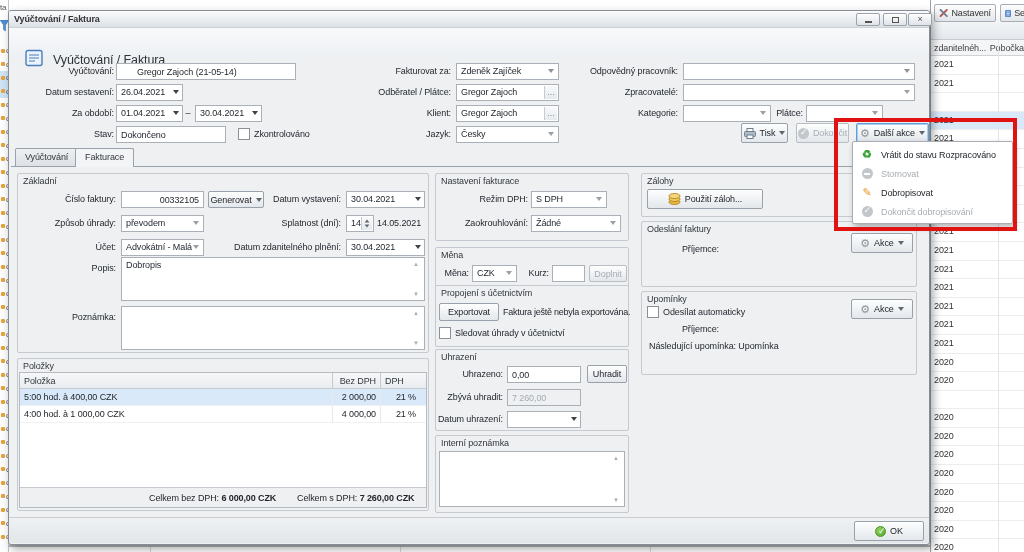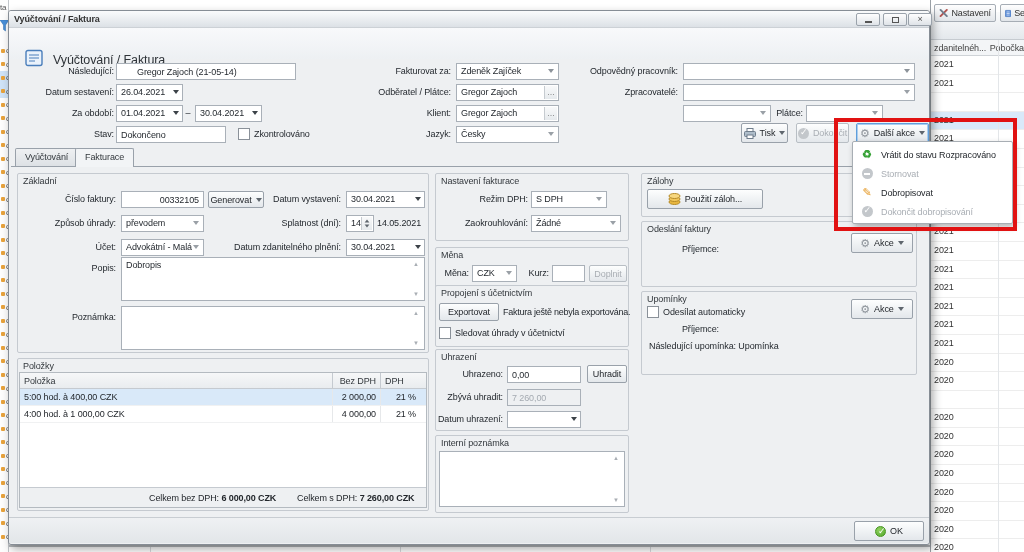--- a/index.html
+++ b/index.html
@@ -409,21 +409,21 @@
     <div class="header-band">
       <svg class="hdr-icon" width="18" height="18" viewBox="0 0 18 18">
         <rect x="1" y="1.5" width="16" height="15" rx="2" fill="#eaf2fb" stroke="#4a7ebb" stroke-width="1.4"></rect>
         <line x1="4" y1="6" x2="14" y2="6" stroke="#4a7ebb"></line>
           <line x1="4" y1="9" x2="14" y2="9" stroke="#4a7ebb"></line>
           <line x1="4" y1="12" x2="10" y2="12" stroke="#4a7ebb"></line>
       </svg>
       <span class="heading">Vyúčtování / Faktura</span>
     </div>
 
-    <span class="flabel" style="left:0; top:52px; width:105px;">Následující:</span>
+    <span class="flabel" style="left:0; top:52px; width:105px;">Vyúčtování:</span>
     <input class="tb" style="left: 107px; top: 52px; width: 180px; padding-left: 20px;" readonly="" value="Gregor Zajoch (21-05-14)">
     <span class="flabel" style="left:337px; top:52px; width:105px;">Fakturovat za:</span>
     <div class="tb" style="left:447px; top:52px; width:103px; padding-right:15px;">
       <span>Zdeněk Zajíček</span>
       <span class="parr"><span class="tri-d"></span></span>
     </div>
     <span class="flabel" style="left:512px; top:52px; width:157px;">Odpovědný pracovník:</span>
     <div class="tb" style="left:674px; top:52px; width:232px;">
       <span class="parr"><span class="tri-d"></span></span>
     </div>
@@ -455,20 +455,21 @@
       <span>30.04.2021</span>
       <span class="parr" style="right:3px;"><span class="tri-d" style="border-top-color:#3c4248;"></span></span>
     </div>
     <span class="flabel" style="left:337px; top:94px; width:105px;">Klient:</span>
     <div class="tb" style="left:447px; top:94px; width:103px; padding-right:15px;">
       <span>Gregor Zajoch</span>
       <span class="cseg">
           <span style="font-size:8px; color:#555;">…</span>
         </span>
     </div>
+    <span class="flabel" style="left:512px; top:94px; width:157px;">Kategorie:</span>
     <div class="tb" style="left:674px; top:94px; width:88px;">
       <span class="parr"><span class="tri-d" style="border-top-color:#9aa0a6;"></span></span>
     </div>
     <span class="flabel" style="left:720px; top:94px; width:74px;">Plátce:</span>
     <div class="tb" style="left:797px; top:94px; width:77px;">
       <span class="parr"><span class="tri-d" style="border-top-color:#9aa0a6;"></span></span>
     </div>
 
     <span class="flabel" style="left:0; top:115px; width:105px;">Stav:</span>
     <input class="tb" style="left: 107px; top: 115px; width: 110px;" readonly="" value="Dokončeno">

